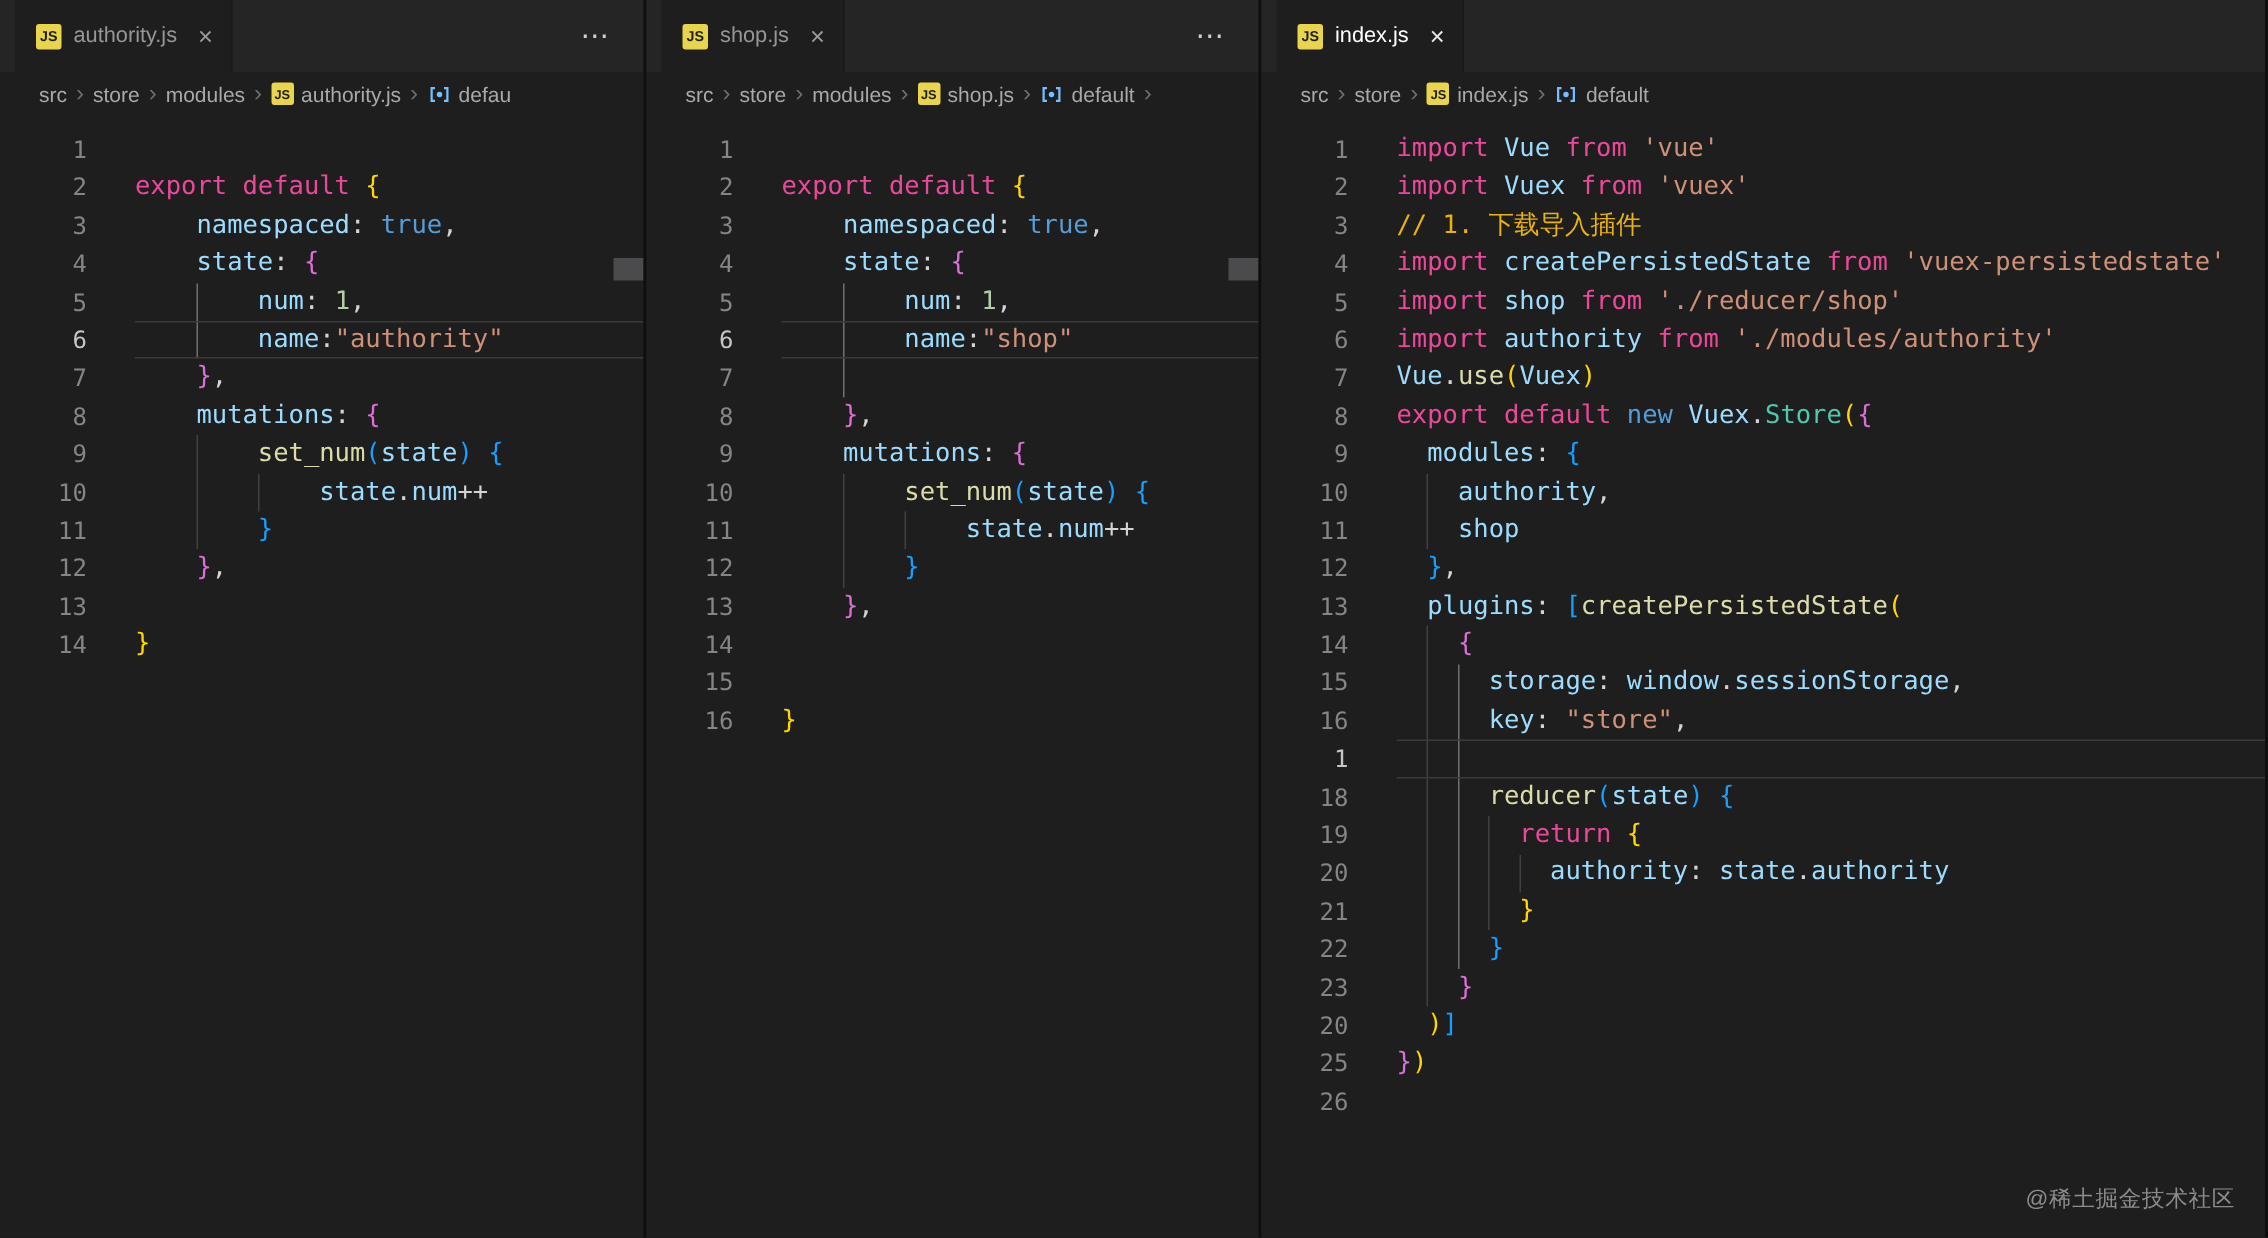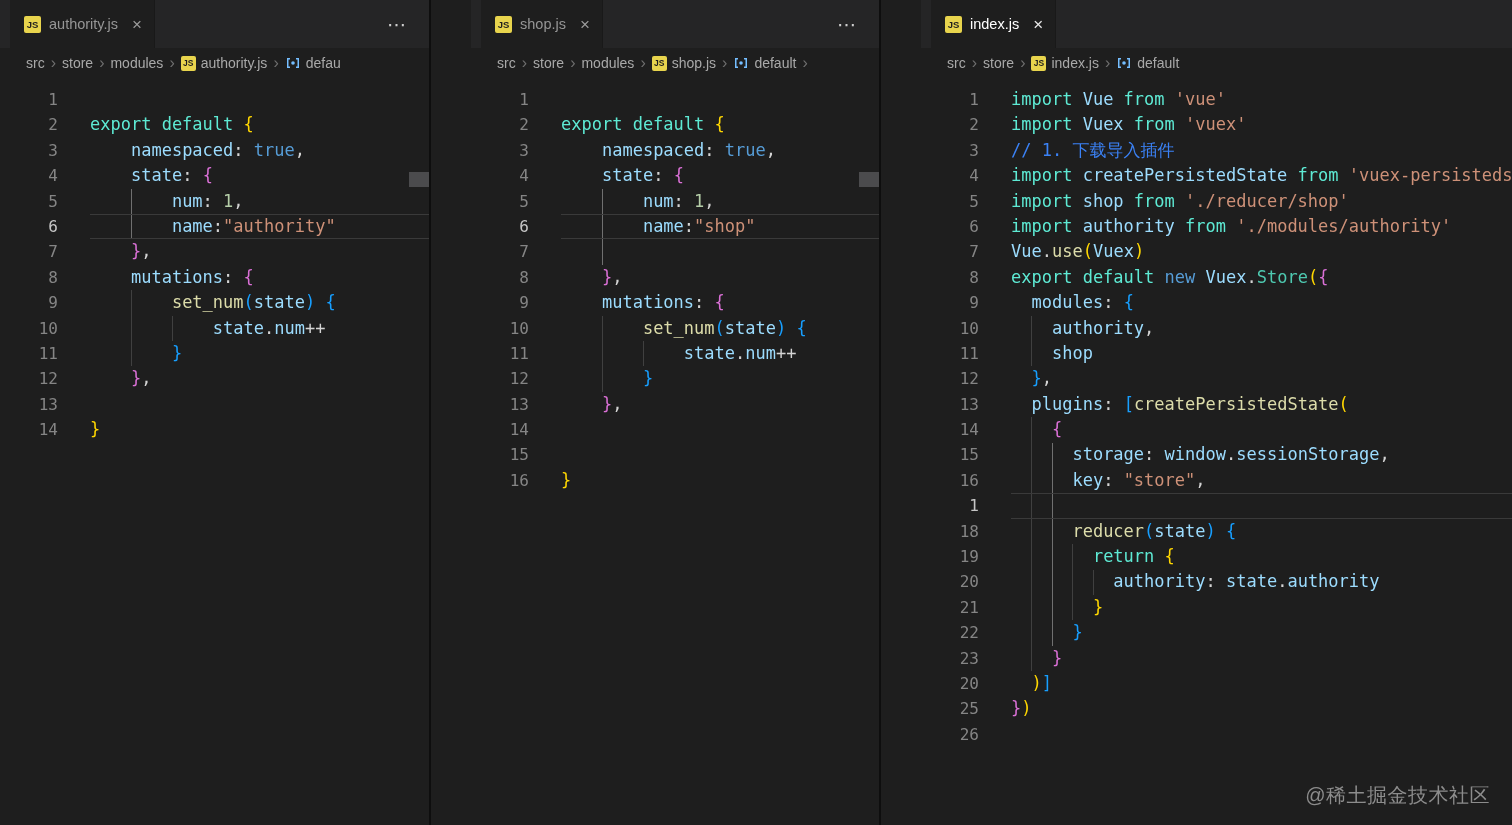--- a/index.html
+++ b/index.html
@@ -1,56 +1,56 @@
 <!DOCTYPE html>
 <html><head>
 <meta charset="utf-8">
 <style>
   * { box-sizing: border-box; margin: 0; padding: 0; }
   html, body { width: 1512px; height: 825px; overflow: hidden; background: #1e1e1e; }
   body { font-family: "Liberation Sans", sans-serif; }
-  .workbench { position: relative; display: flex; width: 1512px; height: 825px; gap: 40px; }
+  .workbench { position: relative; display: flex; width: 1512px; height: 825px; }
   .group { position: relative; flex: none; height: 100%; background: #1e1e1e; border-right: 2px solid #0e0e0e; overflow: hidden; }
   .group:last-child { border-right: none; }
 
   .tabs { height: 48px; background: #252526; display: flex; align-items: stretch; padding-left: 10px; position: relative; }
   .tab { display: flex; align-items: center; gap: 8px; padding: 0 12px 0 14px; background: #1e1e1e; color: #969696; font-size: 14.5px; border-right: 1px solid #191919; cursor: pointer; }
   .tab.focused { color: #ffffff; }
   .tab-close { font-size: 17px; color: #9b9b9b; margin-left: 6px; line-height: 1; }
   .tab.focused .tab-close { color: #eaeaea; }
   .js-badge { width: 17px; height: 17px; background: #E8D44D; color: #1e1e1e; font-weight: bold; font-size: 9.5px; display: inline-flex; align-items: center; justify-content: center; border-radius: 2px; flex: none; }
   .js-badge.small { width: 15px; height: 15px; font-size: 8.5px; }
   .more { margin-left: auto; align-self: center; padding: 0 22px; color: #cfcfcf; font-size: 19px; letter-spacing: 1px; cursor: pointer; }
 
   .breadcrumb { height: 30px; display: flex; align-items: center; padding-left: 26px; font-size: 14px; color: #a9a9a9; gap: 3px; white-space: nowrap; overflow: hidden; background: #1e1e1e; }
-  .bc-item { display: inline-flex; align-items: center; gap: 5px; cursor: pointer; }
+  .bc-item { display: inline-flex; gap: 5px; cursor: pointer; }
   .bc-sep { color: #6e6e6e; font-size: 16px; margin: 0 3px; }
   .sym-icon { width: 16px; height: 16px; flex: none; }
 
   .editor { position: relative; font-family: "DejaVu Sans Mono", "Liberation Mono", monospace; font-size: 17px; line-height: 25.4px; padding-top: 9px; height: calc(100% - 78px); color: #d4d4d4; }
   .line { display: flex; height: 25.4px; position: relative; white-space: pre; }
   .ln { width: 58px; flex: none; text-align: right; color: #858585; font-size: 16px; }
   .line.current .ln { color: #c6c6c6; }
   .lc { margin-left: 32px; flex: none; }
   .cl-bg { position: absolute; left: 90px; right: 0; top: 0; height: 25.4px; border-top: 1px solid #3a3a3a; border-bottom: 1px solid #3a3a3a; pointer-events: none; }
   .guide { position: absolute; width: 1px; background: #404040; }
   .guide.active { background: #707070; }
 
   .minimap { position: absolute; top: 6px; right: 14px; width: 52px; }
   .mm-row { height: 2.4px; margin-bottom: 1.3px; white-space: nowrap; overflow: hidden; }
   .mm-slider { position: absolute; top: 94px; right: 0; width: 20px; height: 15px; background: #4b4b4d; }
 
-  .watermark { position: absolute; right: 22px; bottom: 16px; color: #8c8c8c; font-size: 20px; letter-spacing: .5px; z-index: 5; }
+  .watermark { position: absolute; right: 22px; bottom: 16px; color: #8c8c8c; font-size: 15px; letter-spacing: .5px; z-index: 5; }
 </style>
-<style>.tok-p{color:#5eead4}
+<style>.tok-p{color:#ec4899}
 .tok-v{color:#9CDCFE}
 .tok-s{color:#CE9178}
 .tok-n{color:#B5CEA8}
 .tok-f{color:#DCDCAA}
-.tok-c{color:#3b82f6}
+.tok-c{color:#eab308}
 .tok-b{color:#569CD6}
 .tok-t{color:#4EC9B0}
 .tok-w{color:#D4D4D4}
 .tok-g1{color:#FFD700}
 .tok-g2{color:#DA70D6}
 .tok-g3{color:#179FFF}</style></head>
 <body>
 
 <div class="workbench">
 

